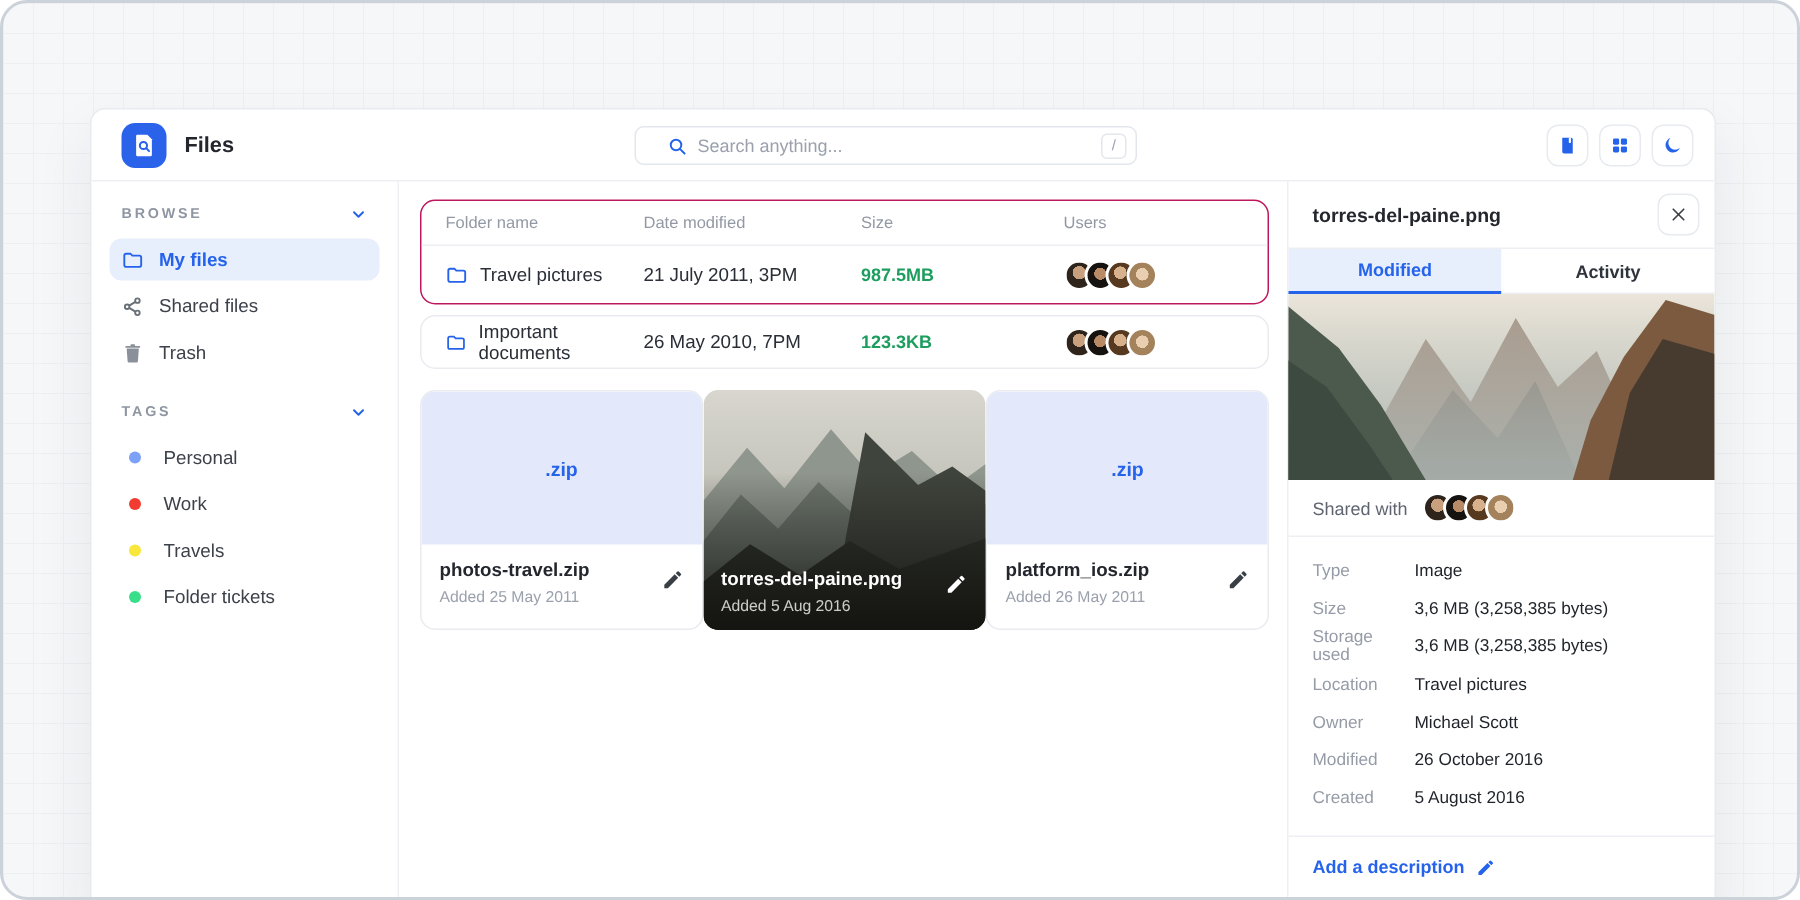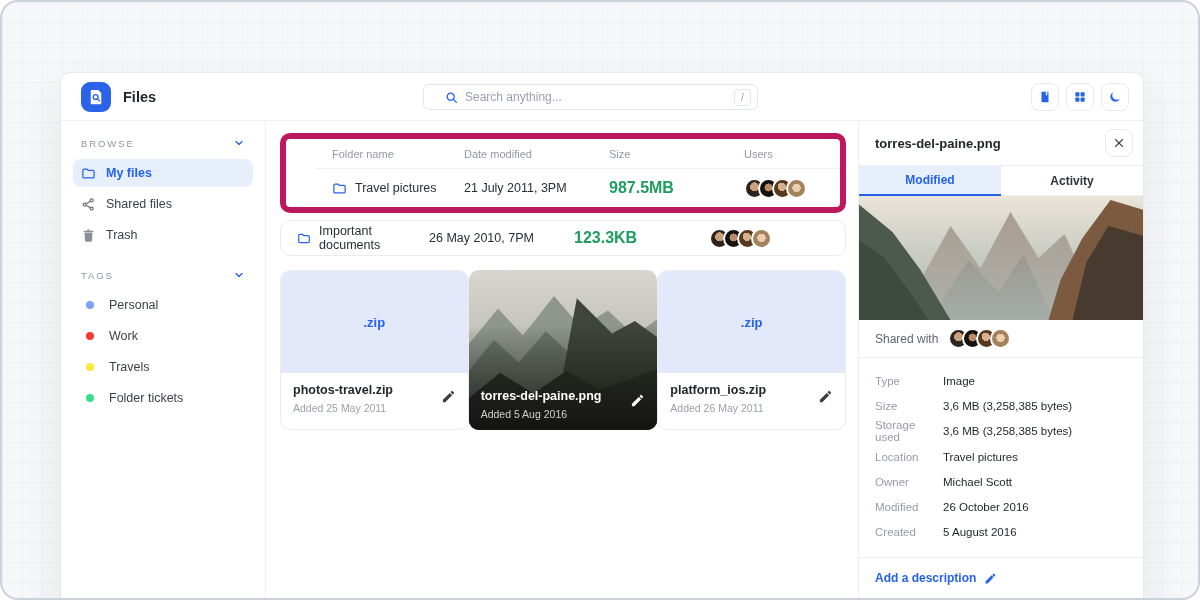--- a/index.html
+++ b/index.html
@@ -42,42 +42,42 @@
     font-size:10px; color:#9aa1ad; display:flex; align-items:center; justify-content:center; }
   .hdr-buttons { margin-left:auto; display:flex; gap:7px; }
   .icon-btn { width:28px; height:28px; border:1px solid #e7eaef; border-radius:8px;
     background:#fff; display:flex; align-items:center; justify-content:center; cursor:pointer; }
 
   
   .app-body { flex:1; display:flex; min-height:0; }
 
   
   .sidebar { width:205px; flex:0 0 205px; border-right:1px solid #edeff2; padding:16px 12px; }
-  .section-head { display:flex; justify-content:space-between; align-items:center;
-    color:#8f96a2; font-size:9.5px; font-weight:400; letter-spacing:1.9px;
+  .section-head { display:flex; justify-content:space-between; align-items:flex-start;
+    color:#8f96a2; font-size:9.5px; font-weight:700; letter-spacing:1.9px;
     padding:0 8px; margin-bottom:10px; }
   .side-item { display:flex; align-items:center; gap:10px; height:28px; padding:0 8px;
     border-radius:8px; font-size:12.5px; color:#3c414a; margin-bottom:3px; cursor:pointer; }
   .side-item.active { background:#e7eefc; color:#2563eb; font-weight:700; }
   .tags-section { margin-top:20px; }
   .dot { width:8px; height:8px; border-radius:50%; flex:0 0 8px; margin:0 5px; }
 
   
   .main { flex:1; min-width:0; padding:12px 12px 0 14px; }
-  .tbl-box { border:6px solid #be185d; border-radius:10px; background:#fff; overflow:hidden;padding-left:30px; }
+  .tbl-box { border:1px solid #be185d; border-radius:10px; background:#fff; overflow:hidden; }
   .tbl-header { display:flex; height:30px; align-items:center;
     border-bottom:1px solid #edeff2; color:#9299a4; font-size:11px; }
   .tbl-row { display:flex; height:38px; align-items:center; font-size:12.5px; color:#2a2e36; cursor:pointer; }
   .row-box { margin-top:7px; border:1px solid #e9ebef; border-radius:10px; background:#fff; overflow:hidden; }
   .row-box .tbl-row { height:34px; }
   .c-name { flex:0 0 148px; padding-left:16px; display:flex; align-items:center; gap:8px; }
   .c-date { flex:0 0 145px; }
   .c-size { flex:0 0 135px; }
   .c-users { flex:1; }
-  .size-text { color:#1d9e5f; font-weight:700; font-size:16px;text-align:center; }
+  .size-text { color:#1d9e5f; font-weight:700; font-size:12px;text-align:center; }
 
   .avstack { display:flex; align-items:center; }
   .av { width:21px; height:21px; border-radius:50%; border:2px solid #fff; margin-left:-7px; }
   .av:first-child { margin-left:0; }
   .av-1 { background:radial-gradient(circle at 50% 40%, #c9a07e 0 33%, #2e241c 34% 100%); }
   .av-2 { background:radial-gradient(circle at 50% 44%, #b98a66 0 31%, #16120f 32% 100%); }
   .av-3 { background:radial-gradient(circle at 46% 40%, #d7b08c 0 30%, #56391f 31% 100%); }
   .av-4 { background:radial-gradient(circle at 50% 46%, #e9cfb0 0 33%, #a3825c 34% 100%); }
 
   

